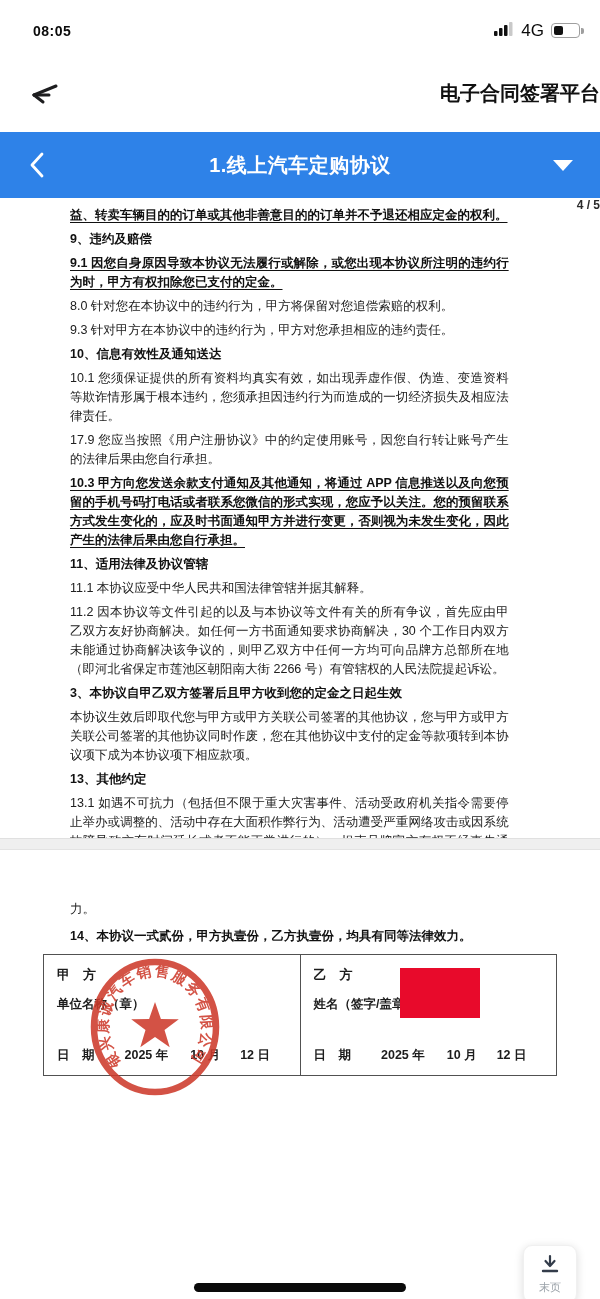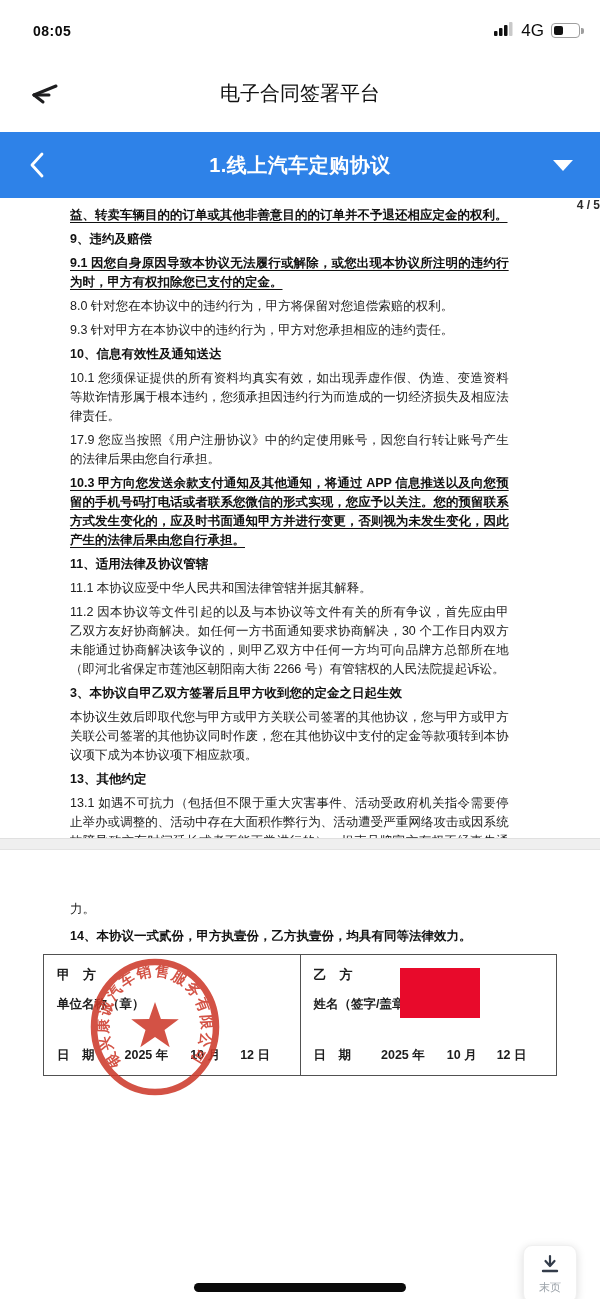--- a/index.html
+++ b/index.html
@@ -18,21 +18,21 @@
   .sb-right{display:flex;align-items:center;gap:7px;}
   .sb-network{font-size:17px;color:#0a0a0a;}
   .battery{position:relative;width:27px;height:13px;border:1.4px solid #9f9f9f;border-radius:4px;}
   .battery .fill{position:absolute;left:2px;top:2px;width:9px;height:9px;background:#111;border-radius:2px;}
   .battery .tip{position:absolute;right:-4.5px;top:3.5px;width:2.5px;height:6px;background:#9f9f9f;border-radius:0 2px 2px 0;}
 
   
   .app-header{height:77px;position:relative;display:flex;align-items:center;background:#fff;}
   .back-btn{position:absolute;left:26px;top:22px;width:36px;height:34px;background:none;border:none;
     display:flex;align-items:center;justify-content:center;cursor:pointer;padding:0;}
-  .app-title{width:100%;text-align:center;font-size:20px;font-weight:400;color:#101010;}
+  .app-title{width:100%;text-align:right;font-size:20px;font-weight:700;color:#101010;}
 
   
   .doc-bar{height:66px;background:#2E82E8;position:relative;display:flex;align-items:center;}
   .doc-prev{position:absolute;left:26px;top:20px;width:22px;height:26px;background:none;border:none;padding:0;cursor:pointer;}
   .doc-title{width:100%;text-align:center;font-size:20px;font-weight:700;color:#ffffff;letter-spacing:.5px;}
   .doc-caret{position:absolute;right:27px;top:28px;width:0;height:0;border-left:10px solid transparent;
     border-right:10px solid transparent;border-top:11px solid #ffffff;background:none;padding:0;cursor:pointer;border-bottom:none;}
 
   
   .page4{height:640px;display:flex;overflow:hidden;background:#fff;}

